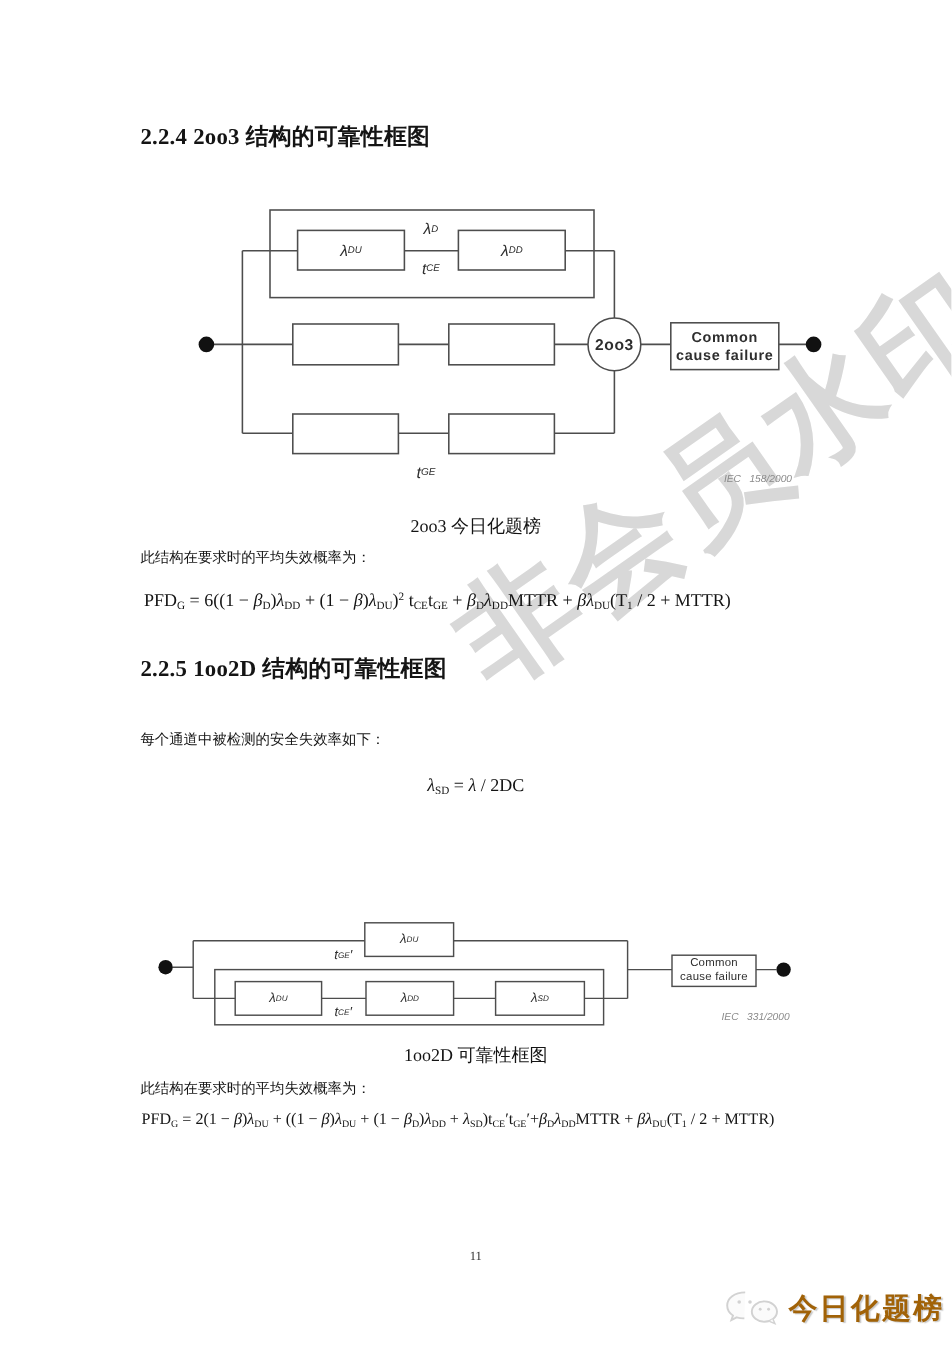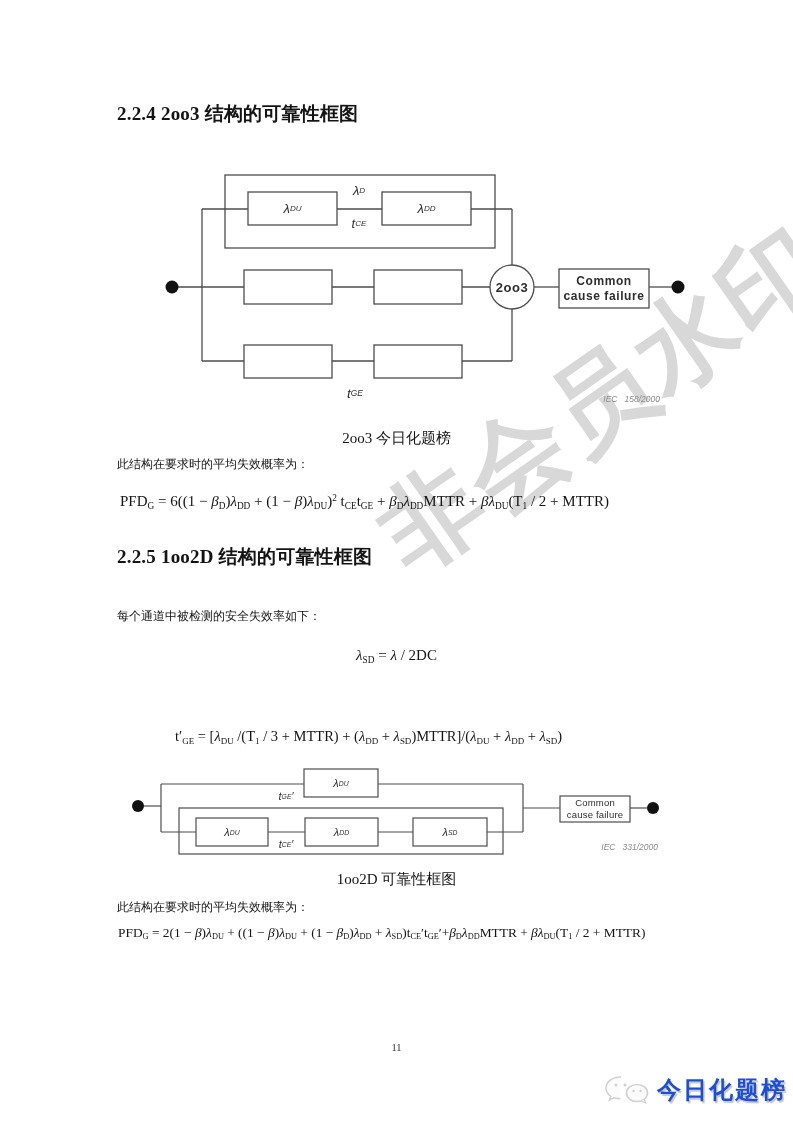--- a/index.html
+++ b/index.html
@@ -29,21 +29,21 @@
   .dtext{position:absolute;display:flex;flex-direction:column;align-items:center;justify-content:center;
         font-family:"Liberation Sans",sans-serif;color:#2e2e2e;text-align:center;}
   .vote{font-size:13px;font-weight:bold;letter-spacing:0.5px;}
   .ccf1{font-size:12px;font-weight:bold;letter-spacing:0.6px;line-height:1.25;}
   .ccf2{font-size:9.5px;letter-spacing:0.2px;line-height:1.3;}
   .credit{position:absolute;font-family:"Liberation Sans",sans-serif;font-style:italic;
         font-size:8.5px;color:#8a8a8a;white-space:pre;text-align:right;}
   
   .logo{position:absolute;left:604px;top:1074px;display:flex;align-items:center;gap:7px;}
   .logo-text{font-family:"Liberation Sans",sans-serif;font-weight:bold;font-size:24px;
-        letter-spacing:2px;color:#1d4ed8;text-shadow:1.5px 1.5px 1px #c6c6c6;white-space:nowrap;}
+        letter-spacing:2px;color:#a16207;text-shadow:1.5px 1.5px 1px #c6c6c6;white-space:nowrap;}
 </style>
 </head>
 <body>
 
 <div class="page">
 
   <div class="watermark">
     <span>非会员水印</span>
   </div>
 
@@ -101,21 +101,20 @@
 
   <div class="abs formula" style="left:120px;top:493px;">PFD<sub>G</sub> = 6((1 − <i>β</i><sub>D</sub>)<i>λ</i><sub>DD</sub> + (1 − <i>β</i>)<i>λ</i><sub>DU</sub>)<sup>2</sup> t<sub>CE</sub>t<sub>GE</sub> + <i>β</i><sub>D</sub><i>λ</i><sub>DD</sub>MTTR + <i>β</i><i>λ</i><sub>DU</sub>(T<sub>1</sub> / 2 + MTTR)</div>
 
   <div class="abs heading" style="left:117px;top:544px;">2.2.5 1oo2D 结构的可靠性框图</div>
 
   <div class="abs body-text" style="left:117px;top:608px;">每个通道中被检测的安全失效率如下：</div>
 
   <div class="abs formula center" style="top:647px;"><i>λ</i><sub>SD</sub> = <i>λ</i> / 2DC</div>
 
 
-  <div class="abs formula" style="left:175px;top:728px;font-size:14.5px;">t′<sub>GE</sub> = [<i>λ</i><sub>DU</sub> /(T<sub>1</sub> / 3 + MTTR) + (<i>λ</i><sub>DD</sub> + <i>λ</i><sub>SD</sub>)MTTR]/(<i>λ</i><sub>DU</sub> + <i>λ</i><sub>DD</sub> + <i>λ</i><sub>SD</sub>)</div>
 
   <div class="dia" style="left:128px;top:760px;width:535px;height:100px;">
     <svg width="535" height="100" viewBox="0 0 535 100">
       <g stroke="#4d4d4d" stroke-width="1.2" fill="none">
         <rect x="51" y="48" width="324" height="46" fill="#ffffff"></rect>
         <line x1="16" y1="46" x2="33" y2="46"></line>
         <line x1="33" y1="24" x2="33" y2="72"></line>
         <line x1="33" y1="24" x2="395" y2="24"></line>
         <line x1="33" y1="72" x2="395" y2="72"></line>
         <line x1="395" y1="24" x2="395" y2="72"></line>

